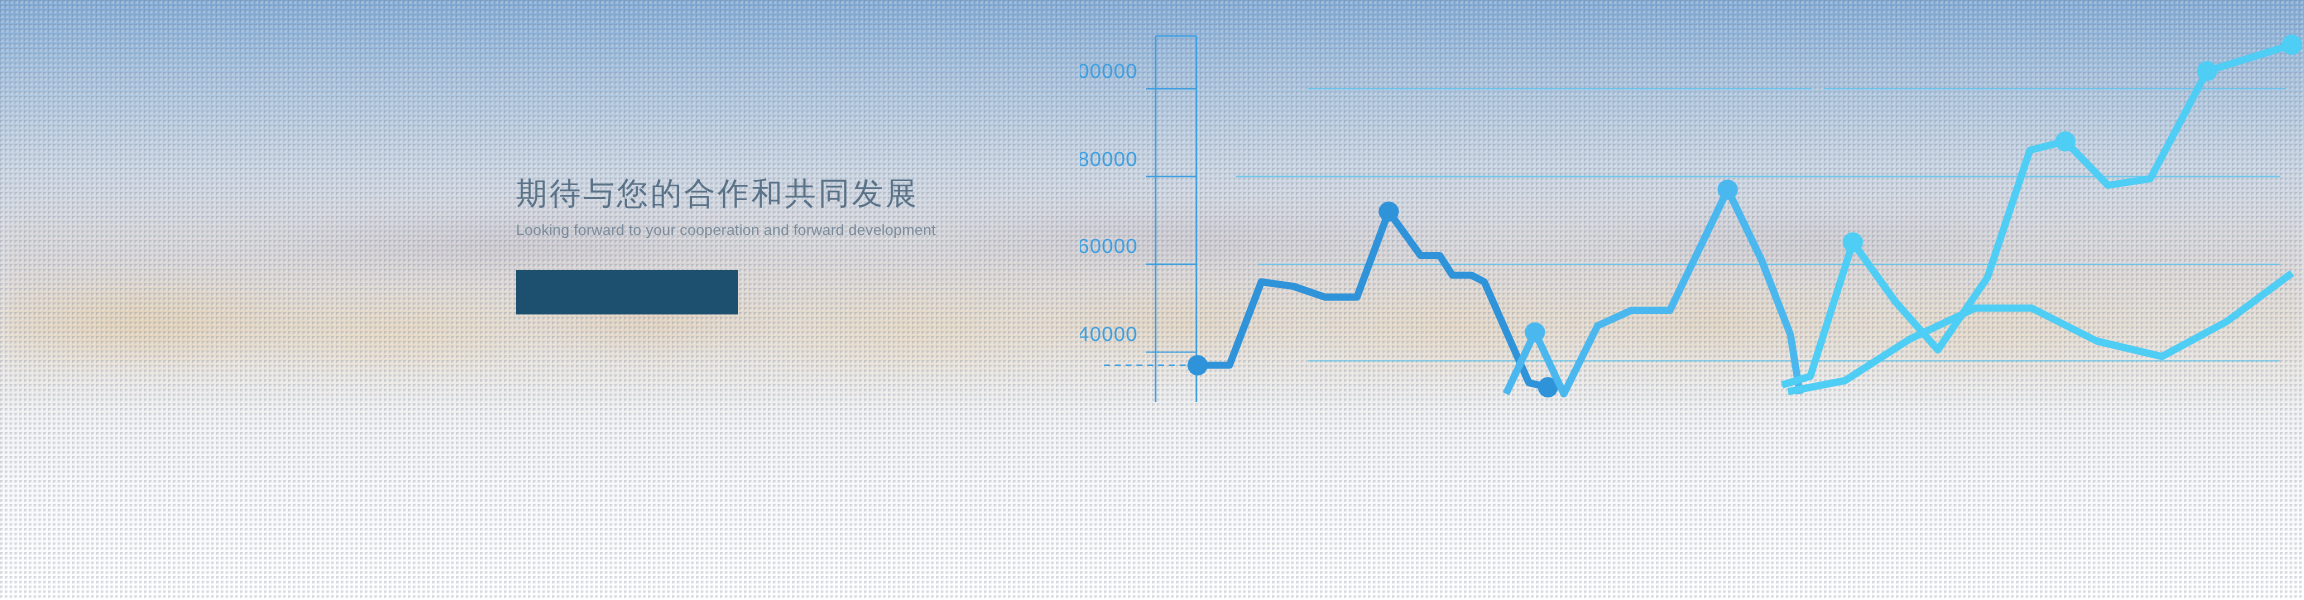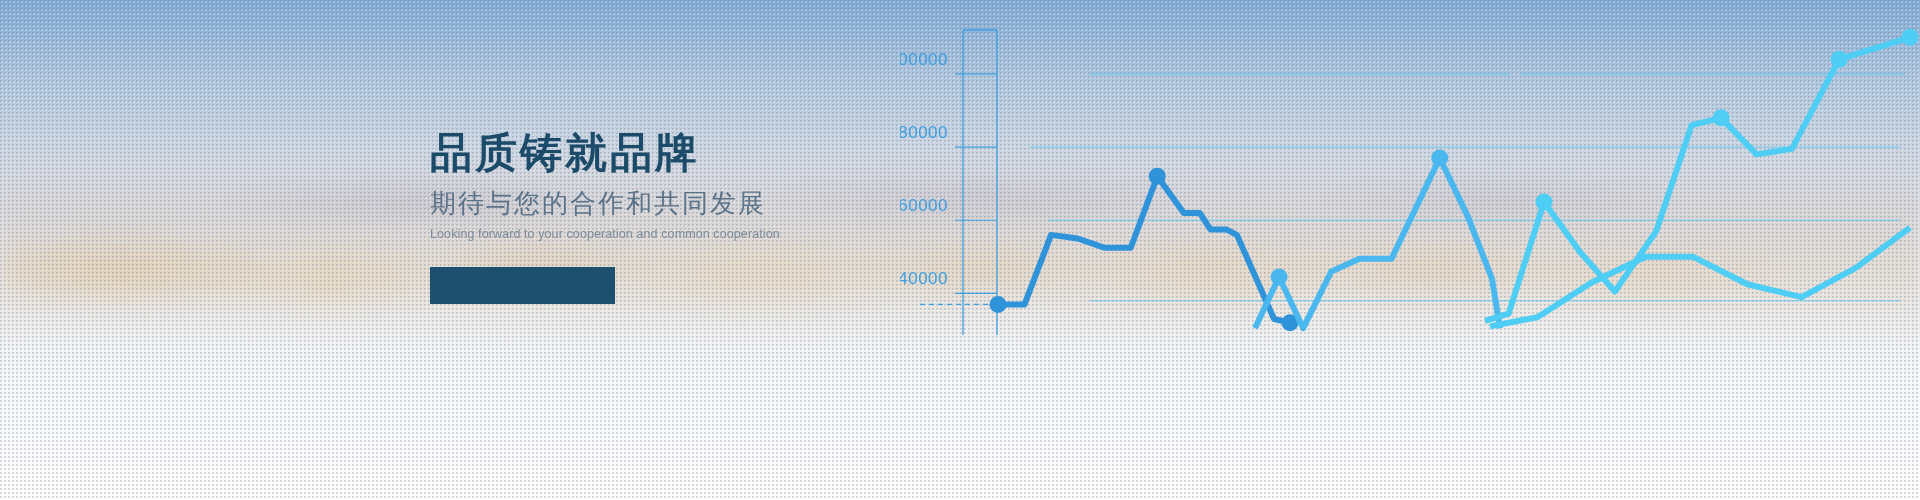--- a/index.html
+++ b/index.html
@@ -94,23 +94,22 @@
 <body>
 
 <div id="banner">
 
   <div class="bg-sky"></div>
   <div class="bg-city"></div>
   <div class="bg-dots"></div>
   <div class="bg-dots2"></div>
 
   <div class="copy">
-    <div class="headline">品质铸就品牌</div>
     <div class="subhead">期待与您的合作和共同发展</div>
-    <div class="subhead-en">Looking forward to your cooperation and common cooperation</div>
+    <div class="subhead-en">Looking forward to your cooperation and forward development</div>
     <button class="cta"></button>
   </div>
 
   <div class="chart">
     <svg id="chartsvg" width="1020" height="500" viewBox="0 0 1020 500">
         <text x="48" y="284.4146341463415" text-anchor="end" class="ytick">40000</text>
         <line x1="55" y1="293.4146341463415" x2="97" y2="293.4146341463415" stroke="#3d9fe0" stroke-width="1.2"></line>
         <text x="48" y="211.2439024390244" text-anchor="end" class="ytick">60000</text>
         <line x1="55" y1="220.2439024390244" x2="97" y2="220.2439024390244" stroke="#3d9fe0" stroke-width="1.2"></line>
         <text x="48" y="138.0731707317073" text-anchor="end" class="ytick">80000</text>

